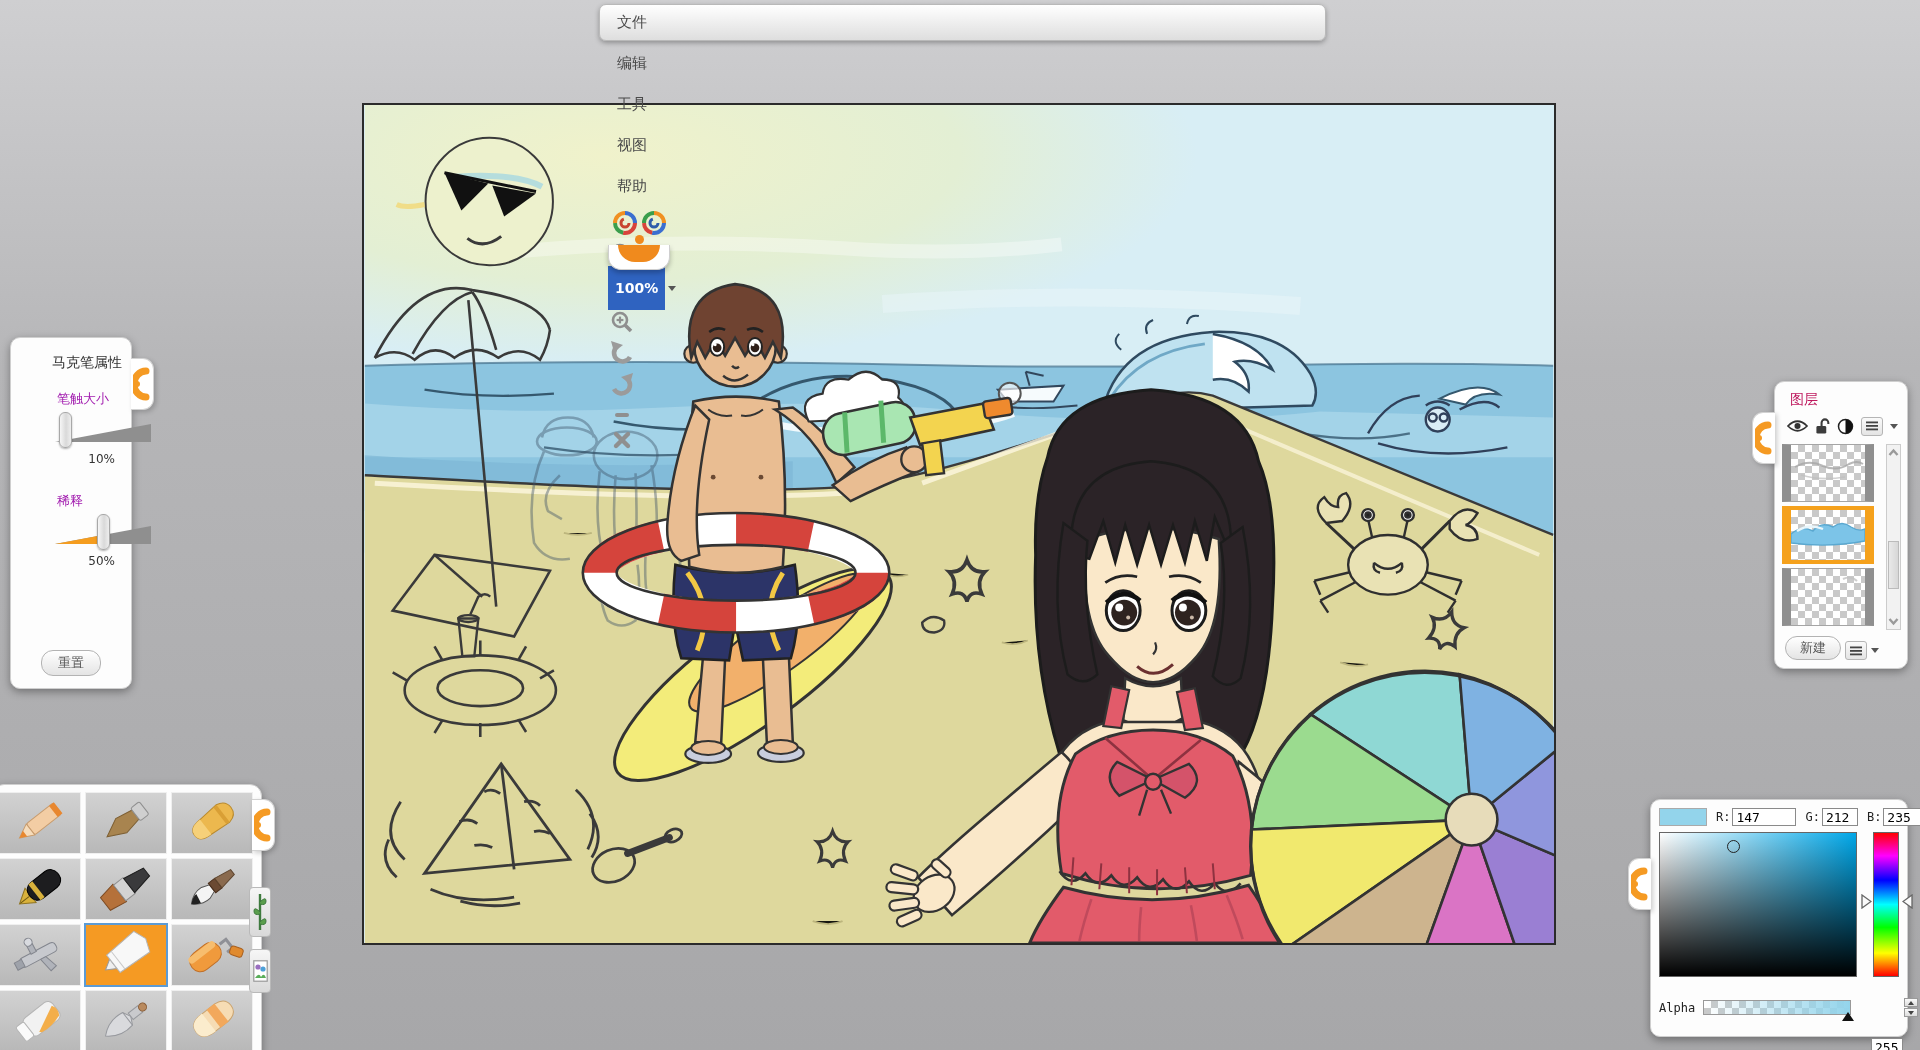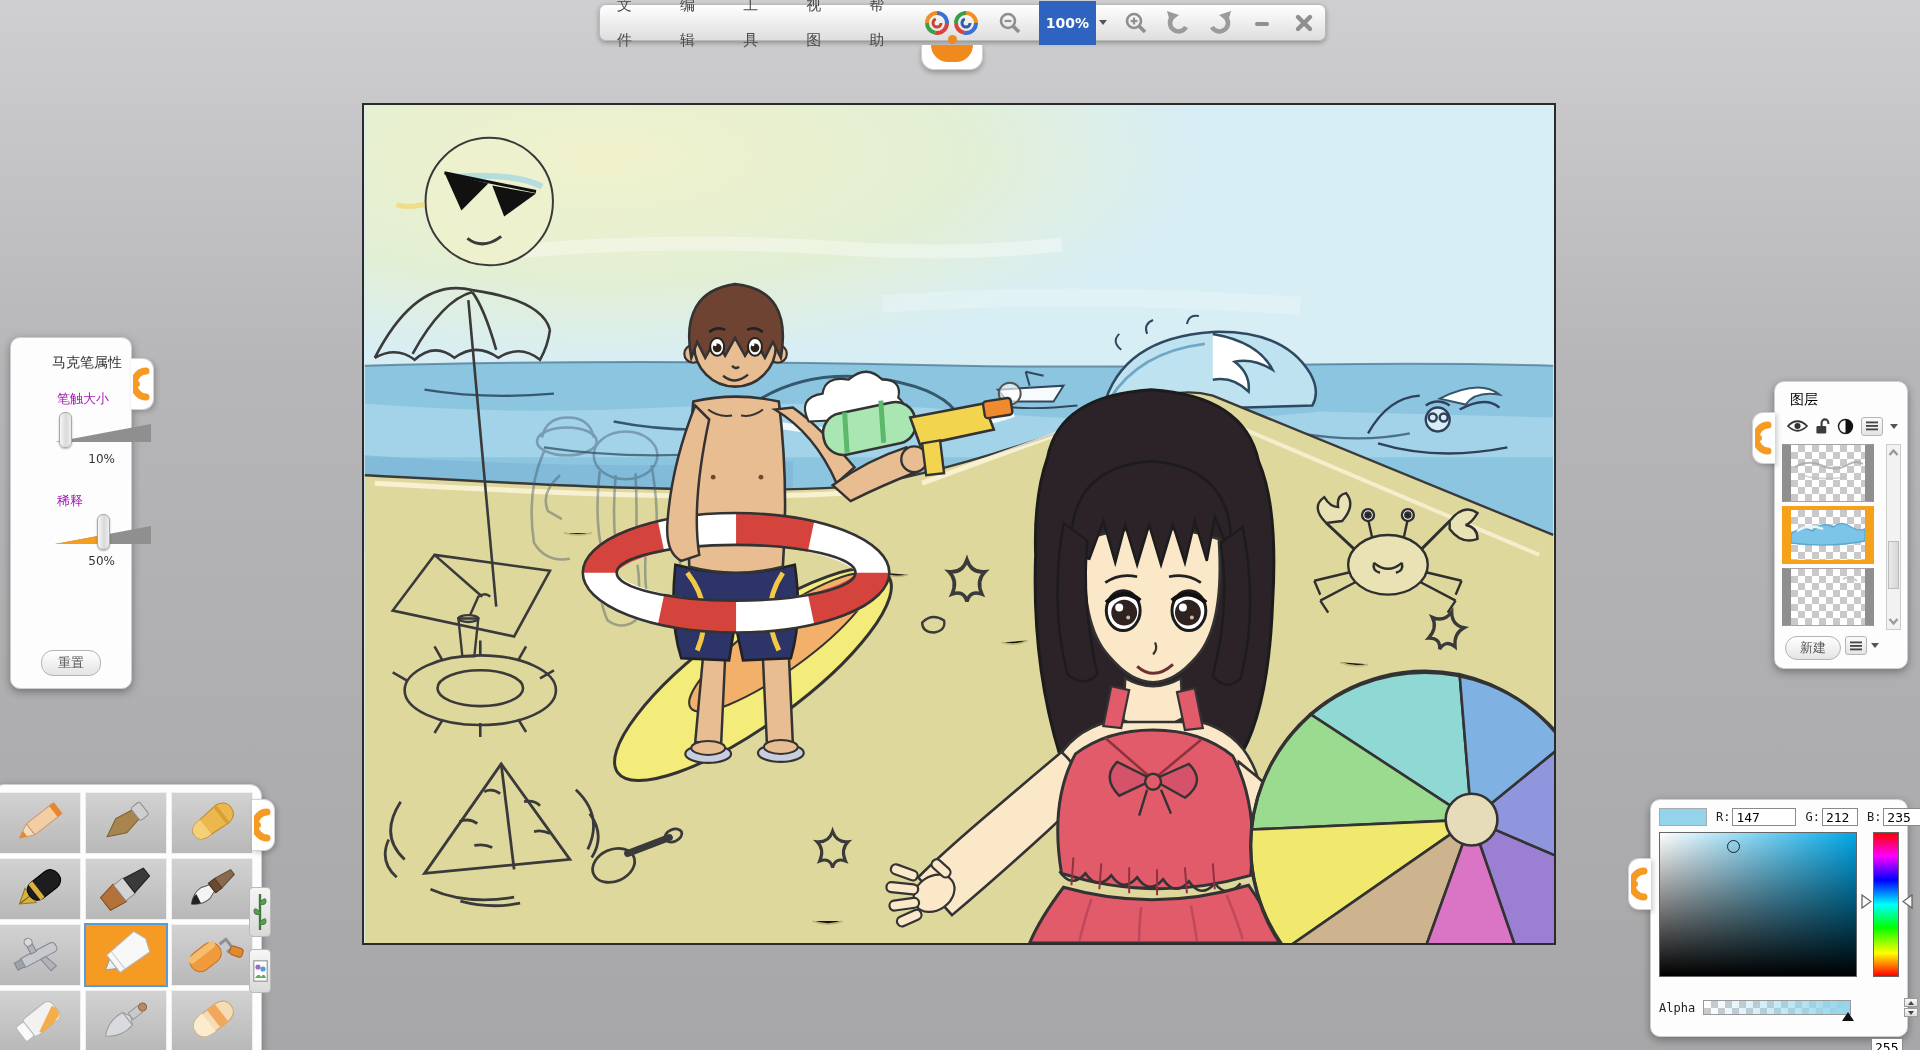--- a/index.html
+++ b/index.html
@@ -9,21 +9,21 @@
 
   
   .paint-canvas { position:absolute; left:362px; top:103px; width:1194px; height:842px;
     background:#d8eef5; border:2px solid #2b2b2b; }
   .paint-canvas svg { display:block; width:100%; height:100%; }
 
   
   .toolbar { position:absolute; left:599px; top:4px; width:727px; height:37px;
     background:linear-gradient(180deg,#ffffff 0%,#f0f0f0 45%,#dedede 100%);
     border:1px solid #b9b9b9; border-radius:7px; box-shadow:0 2px 5px rgba(0,0,0,.3);
-    display:flex; align-items:center; overflow:visible; }
+    display:flex; align-items:flex-start; overflow:visible;flex-direction:column; }
   .tb-sep { width:1px; background:#c6c6c6; box-shadow:1px 0 0 #fff; margin:3px 0; }
   .menu-item { padding:0 17px; line-height:35px; font-size:15px; color:#4a4a4a; cursor:default; }
   .tb-btn { width:44px; display:flex; align-items:center; justify-content:center; }
   .logo-box { width:78px; position:relative; display:flex; align-items:center; justify-content:center; gap:3px; }
   .logo-nose { position:absolute; left:50%; margin-left:-4px; top:25px; width:9px; height:9px;
     border-radius:50%; background:#f08a1d; }
   .logo-tab { position:absolute; left:50%; margin-left:-31px; top:35px; width:62px; height:25px;
     background:#fff; border:1px solid #cfcfcf; border-top:none; border-radius:0 0 13px 13px;
     box-shadow:0 3px 5px rgba(0,0,0,.25); display:flex; justify-content:center; }
   .logo-smile { width:42px; height:17px; margin-top:0px; background:#f08a1d; border-radius:0 0 22px 22px; }
@@ -56,37 +56,37 @@
   .tools-panel { left:-8px; top:784px; width:270px; height:290px; border-radius:12px; padding:7px 6px; }
   .tools-grid { display:grid; grid-template-columns:repeat(3,82px); grid-auto-rows:62px; gap:4px; }
   .tool-cell { background:linear-gradient(180deg,#d2d2d2,#b8b8b8); border:1px solid #efefef;
     display:flex; align-items:center; justify-content:center; }
   .tool-cell.selected { background:#f59a23; outline:2px solid #5b9bd5; outline-offset:-1px; }
   .side-btn { position:absolute; right:-10px; width:22px; background:linear-gradient(180deg,#f6f6f6,#d9d9d9);
     border:1px solid #b9b9b9; border-radius:4px; display:flex; align-items:center; justify-content:center; }
 
   
   .layers-panel { left:1774px; top:381px; width:134px; height:288px; }
-  .lp-title { margin:9px 0 0 15px; font-size:14px; color:#000000; }
+  .lp-title { margin:9px 0 0 15px; font-size:14px; color:#be185d; }
   .lp-icons { display:flex; align-items:center; gap:7px; margin:7px 0 0 12px; height:20px; }
   .lp-menu-btn { width:22px; height:19px; border:1px solid #b5b5b5; border-radius:3px;
     background:linear-gradient(#fafafa,#e4e4e4); display:flex; align-items:center; justify-content:center; }
   .checker { background-color:#fff;
     background-image:linear-gradient(45deg,#c9c9c9 25%,transparent 25%,transparent 75%,#c9c9c9 75%),
                      linear-gradient(45deg,#c9c9c9 25%,transparent 25%,transparent 75%,#c9c9c9 75%);
     background-size:14px 14px; background-position:0 0,7px 7px; }
   .thumbs { position:absolute; left:7px; top:62px; width:92px; }
   .layer-thumb { width:92px; height:58px; margin-bottom:4px; position:relative; overflow:hidden;
     border:1px solid #a5a5a5; border-left:9px solid #8f8f8f; border-right:9px solid #8f8f8f; }
   .layer-thumb.selected { border:4px solid #f5a11c; border-left-width:9px; border-right-width:9px; }
   .lp-scroll { position:absolute; right:6px; top:62px; width:15px; height:186px;
     background:#f2f2f2; border:1px solid #ccc; }
   .lp-thumbtrack { position:absolute; left:1px; width:11px; top:96px; height:48px;
     background:linear-gradient(90deg,#e9e9e9,#d7d7d7); border:1px solid #bbb; }
-  .lp-bottom { position:absolute; left:10px; bottom:8px; display:flex; align-items:flex-start; gap:4px; }
+  .lp-bottom { position:absolute; left:10px; bottom:8px; display:flex; align-items:flex-end; gap:4px; }
 
   
   .color-panel { left:1650px; top:799px; width:258px; height:238px; font-family:"DejaVu Sans Mono","Liberation Mono",monospace; }
   .cp-row1 { position:absolute; left:8px; top:8px; display:flex; align-items:center; }
   .cp-swatch { width:48px; height:18px; background:#93d4eb; border:1px solid #aaa; }
   .cp-lab { font-size:12px; color:#222; margin:0 2px 0 9px; }
   .cp-input { width:64px; height:18px; border:1px solid #8a8a8a; font-size:13px; padding:0 3px;
     font-family:"DejaVu Sans Mono","Liberation Mono",monospace; }
   .sb-box { position:absolute; left:8px; top:32px; width:198px; height:145px; border:1px solid #666;
     background-image:linear-gradient(to bottom,rgba(0,0,0,0),#000),linear-gradient(to right,#fff,#00a7e8); }

